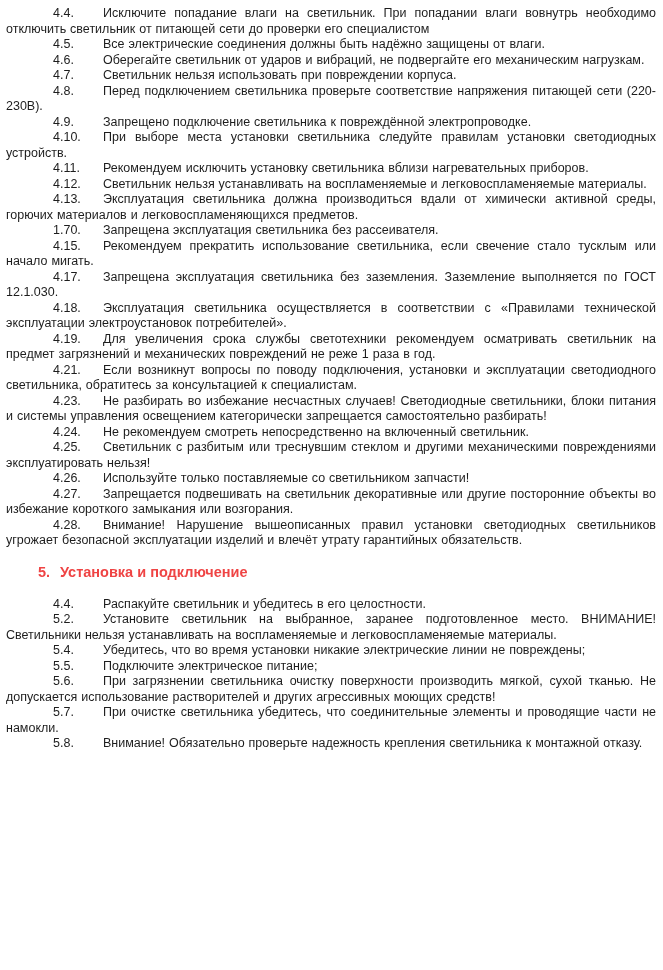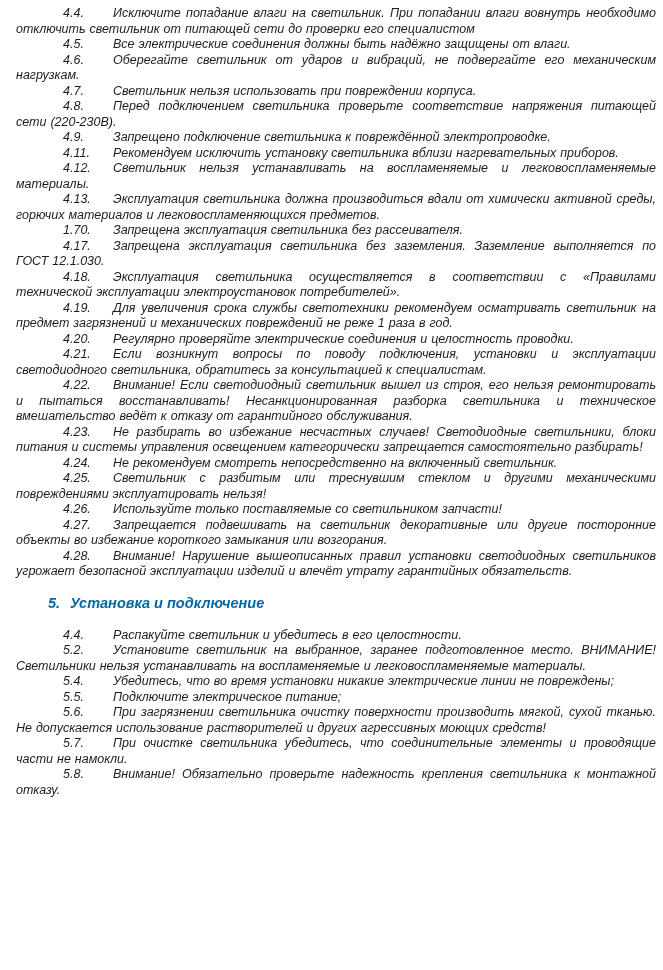--- a/index.html
+++ b/index.html
@@ -11,44 +11,43 @@
     width: 663px;
     min-height: 970px;
     font-family: "Liberation Sans", sans-serif;
     color: #1d1d1d;
     -webkit-font-smoothing: antialiased;
   }
   .doc {
     box-sizing: border-box;
     width: 663px;
     min-height: 970px;
-    padding: 6px 7px 20px 16px;
+    padding: 6px 7px 20px 6px;
     background: #ffffff;
-    font-style: italic;
   }
   p.item {
     margin: 0;
     font-size: 12.5px;
     line-height: 15.5px;
     text-align: justify;
     text-indent: 47px;
     word-spacing: 0.5px;
   }
   .num {
     display: inline-block;
     width: 50px;
     text-indent: 0;
   }
   h2.section-heading {
     margin: 14px 0 16px 0;
     font-size: 14.5px;
     line-height: 18px;
     font-weight: bold;
     text-indent: 32px;
-    color: #0369a1;
+    color: #ef4444;
   }
   .hnum {
     display: inline-block;
     width: 22px;
     text-indent: 0;
   }
 </style>
 </head>
 <body>
 
@@ -59,42 +58,42 @@
   <p class="item"><span class="num">4.5.</span><span class="txt">Все электрические соединения должны быть надёжно защищены от влаги.</span></p>
 
   <p class="item"><span class="num">4.6.</span><span class="txt">Оберегайте светильник от ударов и вибраций, не подвергайте его механическим нагрузкам.</span></p>
 
   <p class="item"><span class="num">4.7.</span><span class="txt">Светильник нельзя использовать при повреждении корпуса.</span></p>
 
   <p class="item"><span class="num">4.8.</span><span class="txt">Перед подключением светильника проверьте соответствие напряжения питающей сети (220-230В).</span></p>
 
   <p class="item"><span class="num">4.9.</span><span class="txt">Запрещено подключение светильника к повреждённой электропроводке.</span></p>
 
+  <p class="item"><span class="num">4.10.</span><span class="txt">При выборе места установки светильника следуйте правилам установки светодиодных устройств.</span></p>
 
   <p class="item"><span class="num">4.11.</span><span class="txt">Рекомендуем исключить установку светильника вблизи нагревательных приборов.</span></p>
 
   <p class="item"><span class="num">4.12.</span><span class="txt">Светильник нельзя устанавливать на воспламеняемые и легковоспламеняемые материалы.</span></p>
 
   <p class="item"><span class="num">4.13.</span><span class="txt">Эксплуатация светильника должна производиться вдали от химически активной среды, горючих материалов и легковоспламеняющихся предметов.</span></p>
 
   <p class="item"><span class="num">1.70.</span><span class="txt">Запрещена эксплуатация светильника без рассеивателя.</span></p>
 
+  <p class="item"><span class="num">4.15.</span><span class="txt">Рекомендуем прекратить использование светильника, если свечение стало тусклым или начало мигать.</span></p>
 
 
   <p class="item"><span class="num">4.17.</span><span class="txt">Запрещена эксплуатация светильника без заземления. Заземление выполняется по ГОСТ 12.1.030.</span></p>
 
   <p class="item"><span class="num">4.18.</span><span class="txt">Эксплуатация светильника осуществляется в соответствии с «Правилами технической эксплуатации электроустановок потребителей».</span></p>
 
   <p class="item"><span class="num">4.19.</span><span class="txt">Для увеличения срока службы светотехники рекомендуем осматривать светильник на предмет загрязнений и механических повреждений не реже 1 раза в год.</span></p>
 
-  <p class="item"><span class="num">4.20.</span><span class="txt">Регулярно проверяйте электрические соединения и целостность проводки.</span></p>
 
   <p class="item"><span class="num">4.21.</span><span class="txt">Если возникнут вопросы по поводу подключения, установки и эксплуатации светодиодного светильника, обратитесь за консультацией к специалистам.</span></p>
 
-  <p class="item"><span class="num">4.22.</span><span class="txt">Внимание! Если светодиодный светильник вышел из строя, его нельзя ремонтировать и пытаться восстанавливать! Несанкционированная разборка светильника и техническое вмешательство ведёт к отказу от гарантийного обслуживания.</span></p>
 
   <p class="item"><span class="num">4.23.</span><span class="txt">Не разбирать во избежание несчастных случаев! Светодиодные светильники, блоки питания и системы управления освещением категорически запрещается самостоятельно разбирать!</span></p>
 
   <p class="item"><span class="num">4.24.</span><span class="txt">Не рекомендуем смотреть непосредственно на включенный светильник.</span></p>
 
   <p class="item"><span class="num">4.25.</span><span class="txt">Светильник с разбитым или треснувшим стеклом и другими механическими повреждениями эксплуатировать нельзя!</span></p>
 
   <p class="item"><span class="num">4.26.</span><span class="txt">Используйте только поставляемые со светильником запчасти!</span></p>
 
   <p class="item"><span class="num">4.27.</span><span class="txt">Запрещается подвешивать на светильник декоративные или другие посторонние объекты во избежание короткого замыкания или возгорания.</span></p>

